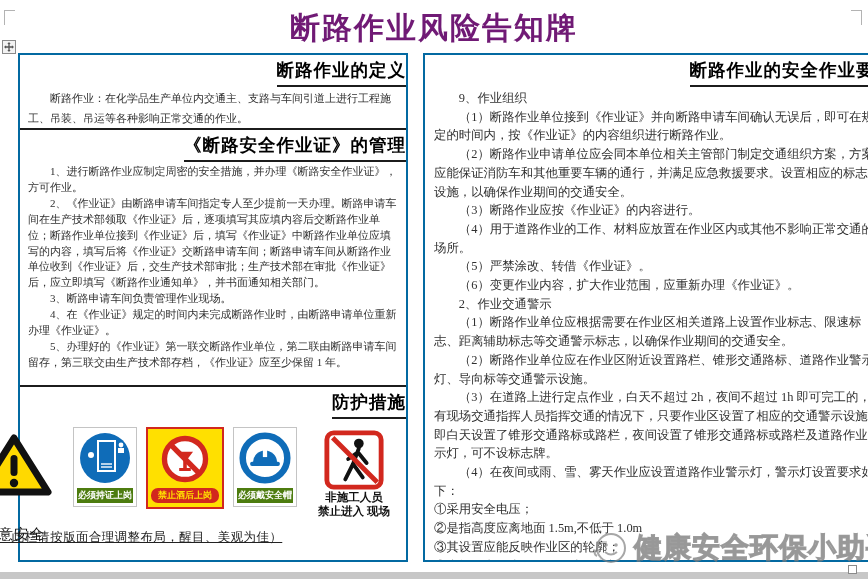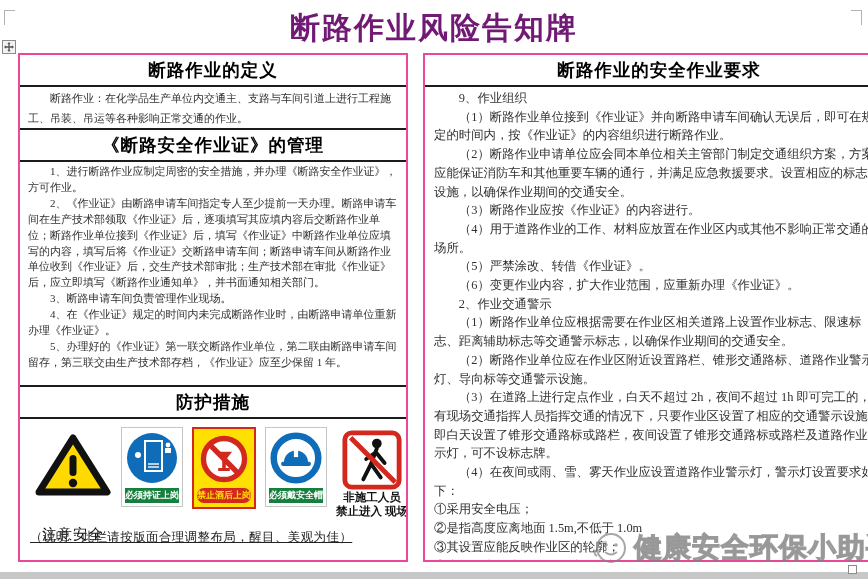--- a/index.html
+++ b/index.html
@@ -20,22 +20,22 @@
   .resize-handle{
     position:absolute;left:848px;top:565px;width:9px;height:9px;box-sizing:border-box;
     border:1px solid #8a8a8a;background:#ffffff;
   }
   
   .doc-title{
     position:absolute;top:8px;left:0;width:100%;text-align:center;
     font-size:30px;font-weight:bold;color:#701a75;letter-spacing:2px;
   }
   
-  .tbl{position:absolute;top:53px;box-sizing:border-box;border:2px solid #ec4899;background:#fff;
-       display:flex;flex-direction:column;}
+  .tbl{position:absolute;top:53px;box-sizing:border-box;border:2px solid #0369a1;background:#fff;
+       display:flex;flex-direction:column;align-items:flex-end;}
   .tbl-left{left:18px;width:390px;height:509px;}
   .tbl-right{left:423px;width:472px;height:509px;}
   .cell{box-sizing:border-box;overflow:hidden;}
   .rule{border-bottom:2px solid #1c1c1c;}
   .hd{
     height:32px;flex:0 0 32px;display:flex;align-items:center;justify-content:center;
     font-size:17.5px;font-weight:bold;color:#000;letter-spacing:1px;
   }
   .txt{font-size:11px;color:#303030;}
   .def-cell{flex:0 0 43px;padding:2px 8px 0 8px;line-height:19.5px;text-indent:2em;}
@@ -47,21 +47,21 @@
   .sign{display:flex;flex-direction:column;align-items:center;}
   .sign-warning{width:100px;padding-top:4px;gap:24px;}
   .sign-warning .cap{font-size:14.5px;color:#111;margin-top:2px;letter-spacing:1px;}
   .card{box-sizing:border-box;background:#fff;border:1px solid #c4c4c4;padding:4px 3px 3px 3px;}
   .sign-cert,.sign-helmet{width:64px;}
   .sign-drink{width:78px;border:2px solid #d2281e;background:#ffe000;padding:5px 3px 4px 3px;box-sizing:border-box;}
   .bar{
     margin-top:4px;width:100%;box-sizing:border-box;text-align:center;
     font-size:9px;font-weight:bold;padding:2px 0;line-height:11px;white-space:nowrap;
   }
-  .bar-blue{background:#15803d;color:#ffffff;}
+  .bar-blue{background:#4d7c0f;color:#ffffff;}
   .bar-red{background:#d2281e;color:#ffe000;border-radius:7px;}
   .sign-noentry{width:96px;padding-top:2px;}
   .sign-noentry .cap{font-size:11.5px;font-weight:bold;color:#111;line-height:13.5px;text-align:center;white-space:nowrap;font-family:Liberation Serif, serif;}
   .note-line{
     position:absolute;left:10px;bottom:14px;font-size:12.4px;color:#222;
     text-decoration:underline;letter-spacing:0.5px;
   }
   
   .rbody{flex:1 1 auto;padding:2px 9px 0 9px;}
   .rbody p{margin:0;font-size:12.4px;line-height:18.7px;color:#303030;text-indent:2em;}

